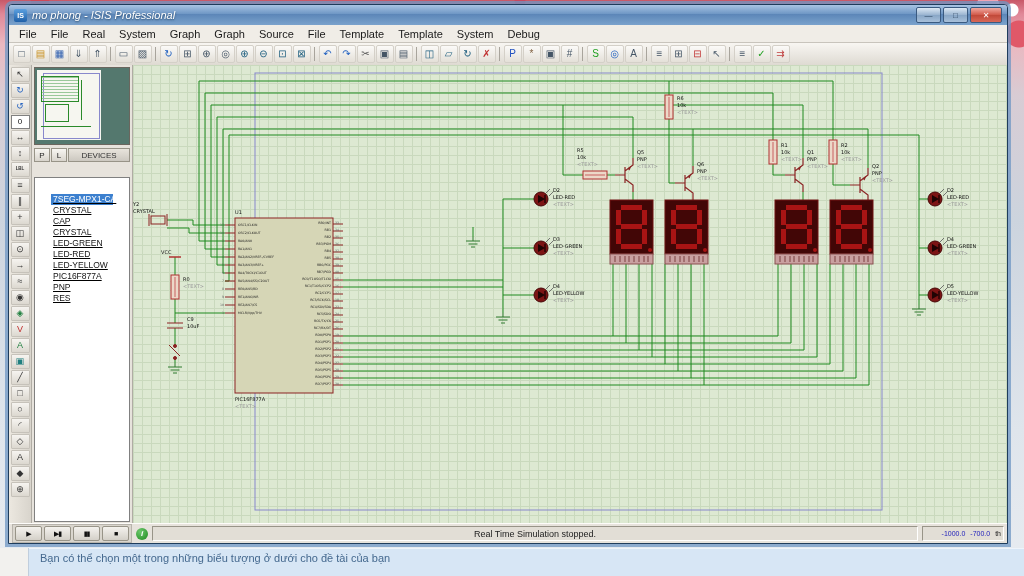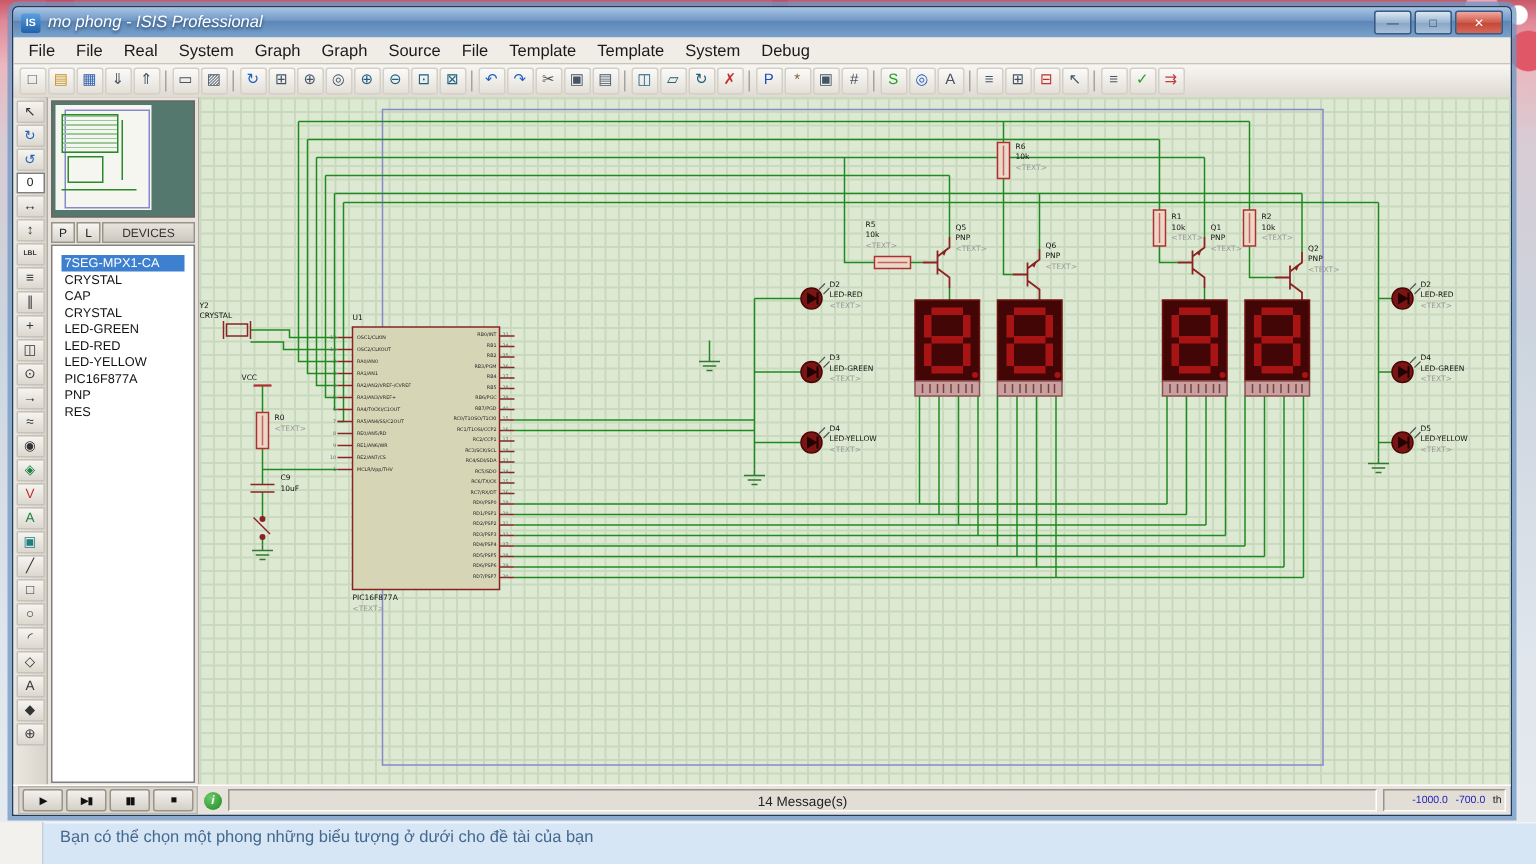--- a/index.html
+++ b/index.html
@@ -51,21 +51,21 @@
   .ov-b{position:absolute;left:8px;top:34px;width:22px;height:16px;border:1px solid #2a8a2a;}
   .ov-l1{position:absolute;left:4px;top:56px;width:50px;height:1px;background:#2a8a2a;}
   .ov-l2{position:absolute;left:44px;top:10px;width:1px;height:40px;background:#2a8a2a;}
   .ov-border{position:absolute;left:6px;top:3px;width:55px;height:64px;border:1px solid #8888cc;}
 
   .devrow{display:flex;align-items:center;height:14px;margin:1px 2px 0 2px;gap:1px;}
   .dev-btn{width:14px;height:12px;font-size:8px;display:flex;align-items:center;justify-content:center;
     border:1px solid #989488;background:linear-gradient(#f8f6f2,#d8d4cc);color:#222;}
   .dev-header{flex:1;height:12px;font-size:8px;display:flex;align-items:center;justify-content:center;
     background:linear-gradient(#e8e4dc,#ccc8c0);border:1px solid #989488;color:#333;}
-  .devlist{flex:1;margin:1px 2px 2px 2px;background:#fff;border:1px solid #808080;overflow:hidden;padding:6px;}
+  .devlist{flex:1;margin:15px 2px 2px 2px;background:#fff;border:1px solid #808080;overflow:hidden;padding:16px;text-decoration:underline;}
   .dev-item{font-size:8.5px;line-height:11px;padding-left:2px;color:#111;white-space:nowrap;}
   .dev-item.selected{background:#3c80cf;color:#fff;}
 
   .canvas{flex:1;position:relative;overflow:hidden;background-color:#dde9d2;
     background-image:linear-gradient(#c9d9bd 1px,rgba(0,0,0,0) 1px),linear-gradient(90deg,#c9d9bd 1px,rgba(0,0,0,0) 1px);
     background-size:9px 9px;}
   .canvas svg{position:absolute;left:0;top:0;}
   .labels{position:absolute;inset:0;pointer-events:none;}
   .slabel{position:absolute;font-family:"DejaVu Sans",sans-serif;font-size:5px;line-height:6px;color:#111;white-space:nowrap;}
   .sprop{color:#9a9a9a;}
@@ -87,21 +87,21 @@
   .cell-coord{flex:0 0 78px;display:flex;justify-content:flex-end;align-items:center;gap:5px;font-size:7px;padding-right:2px;}
   .coord-num{color:#2222bb;}
   .coord-units{color:#222;}
 </style>
 </head>
 <body>
 
 <div class="bg"></div>
 
 <div class="note-bar">
-  <div class="note-text">Bạn có thể chọn một phong những biểu tượng ở dưới cho đề tài của bạn</div>
+  <div class="note-text">Bạn có thể chọn một trong những biểu tượng ở dưới cho đề tài của bạn</div>
 </div>
 <div class="corner-block"></div>
 
 <div id="window">
 
   <div class="titlebar">
     <div class="app-icon">IS</div>
     <div class="title-text">mo phong - ISIS Professional</div>
     <div class="caption">
       <div class="cap-btn">—</div>
@@ -482,21 +482,21 @@
   </div>
 
   <div class="statusbar">
     <div class="sim-panel">
       <div class="sim-btn">▶</div>
       <div class="sim-btn">▶▮</div>
       <div class="sim-btn">▮▮</div>
       <div class="sim-btn">■</div>
     </div>
     <div class="info-icon">i</div>
-    <div class="status-cell cell-msg">14 Message(s)</div>
+    <div class="status-cell cell-sim">Real Time Simulation stopped.</div>
     <div class="status-cell cell-coord">
       <span class="coord-num">-1000.0</span>
       <span class="coord-num">-700.0</span>
       <span class="coord-units">th</span>
     </div>
   </div>
 
 </div>
 
 </body></html>

